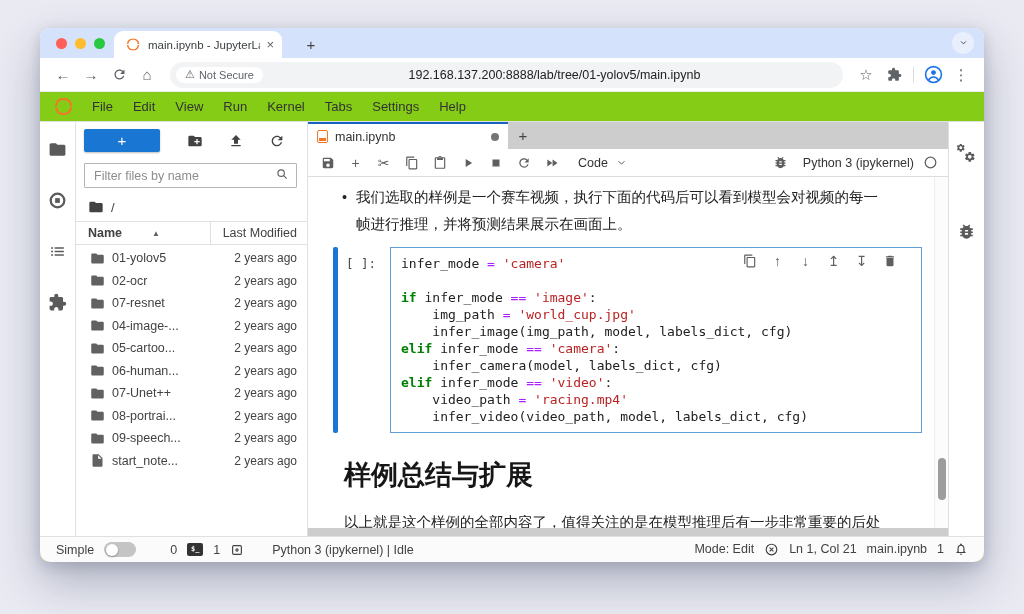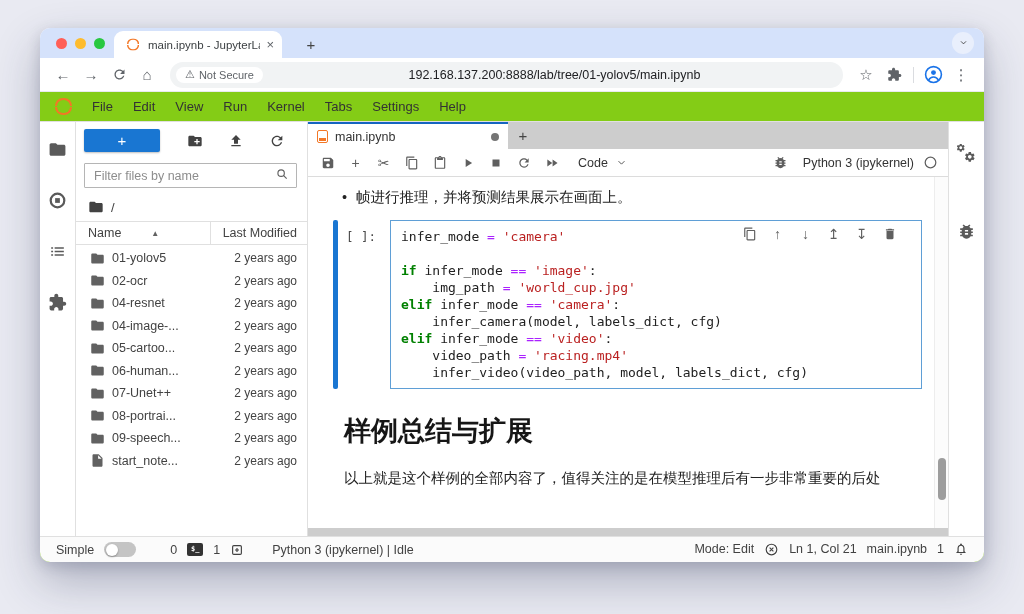--- a/index.html
+++ b/index.html
@@ -71,21 +71,21 @@
   .fbt-ic{flex:1;display:flex;align-items:center;justify-content:center;color:#424242;}
   .fb-filter{margin:8px 10px 4px 8px;height:25px;border:1px solid #b5b5b5;border-radius:1px;
     display:flex;align-items:center;padding:0 7px;gap:6px;}
   .fb-filter input{border:none;outline:none;flex:1;font-size:12.5px;color:#555;min-width:0;
     font-family:"Liberation Sans",sans-serif;background:transparent;}
   .fb-filter input::placeholder{color:#8d8d8d;}
   .fb-filter .sic{color:#616161;}
   .fb-crumb{display:flex;align-items:center;gap:7px;padding:7px 10px 6px 12px;font-size:13px;color:#424242;}
   .fb-header{display:flex;align-items:center;height:24px;border-top:1px solid #e0e0e0;
     border-bottom:1px solid #e0e0e0;font-size:12.5px;color:#424242;padding:0 10px 0 12px;}
-  .h-name{flex:1;display:flex;align-items:center;gap:30px;}
+  .h-name{flex:1;display:flex;align-items:center;gap:30px;font-weight:bold;}
   .h-sort{font-size:8px;color:#616161;}
   .h-mod{border-left:1px solid #e0e0e0;padding-left:12px;height:100%;display:flex;align-items:center;}
   .fb-rows{flex:1;overflow:hidden;padding-top:2px;}
   .fb-row{display:flex;align-items:center;height:22.5px;padding:0 10px 0 14px;gap:7px;
     font-size:12.5px;color:#424242;}
   .fb-row .ric{color:#616161;display:flex;flex:none;}
   .fb-row .rname{flex:1;white-space:nowrap;overflow:hidden;}
   .fb-row .rdate{font-size:12px;color:#424242;}
 
   
@@ -309,21 +309,21 @@
               </span>
               <span class="rname">02-ocr</span>
               <span class="rdate">2 years ago</span>
             </div>
             <div class="fb-row">
               <span class="ric">
                 <svg viewBox="0 0 24 24" width="15" height="15" fill="currentColor">
                   <path d="M10 4H4c-1.1 0-2 .9-2 2v12c0 1.1.9 2 2 2h16c1.1 0 2-.9 2-2V8c0-1.1-.9-2-2-2h-8l-2-2z"></path>
                 </svg>
               </span>
-              <span class="rname">04-resnet</span>
+              <span class="rname">07-resnet</span>
               <span class="rdate">2 years ago</span>
             </div>
             <div class="fb-row">
               <span class="ric">
                 <svg viewBox="0 0 24 24" width="15" height="15" fill="currentColor">
                   <path d="M10 4H4c-1.1 0-2 .9-2 2v12c0 1.1.9 2 2 2h16c1.1 0 2-.9 2-2V8c0-1.1-.9-2-2-2h-8l-2-2z"></path>
                 </svg>
               </span>
               <span class="rname">04-image-...</span>
               <span class="rdate">2 years ago</span>
@@ -455,32 +455,34 @@
           <span class="kcircle">
               <svg viewBox="0 0 24 24" width="15" height="15" fill="currentColor">
                 <circle cx="12" cy="12" r="8.5" fill="none" stroke="currentColor" stroke-width="2"></circle>
               </svg>
             </span>
         </div>
 
         <div class="nbmain">
           <div class="nbcontent">
             <div class="md-bullet">
+                <div class="line">我们选取的样例是一个赛车视频，执行下面的代码后可以看到模型会对视频的每一</div>
                 <div class="line">帧进行推理，并将预测结果展示在画面上。</div>
               </div>
 
             <div class="cell">
               <div class="cell-bar"></div>
               <div class="cell-prompt">[ ]:</div>
               <div class="cell-editor">
                 <div>
                     <div class="code-line"><span class="tk-n">infer_mode </span><span class="tk-o">=</span><span class="tk-n"> </span><span class="tk-s">'camera'</span></div>
                     <div class="code-line">&nbsp;</div>
                     <div class="code-line"><span class="tk-k">if</span><span class="tk-n"> infer_mode </span><span class="tk-o">==</span><span class="tk-n"> </span><span class="tk-s">'image'</span><span class="tk-n">:</span></div>
                     <div class="code-line"><span class="tk-n">    img_path </span><span class="tk-o">=</span><span class="tk-n"> </span><span class="tk-s">'world_cup.jpg'</span></div>
+                    <div class="code-line"><span class="tk-n">    infer_image(img_path, model, labels_dict, cfg)</span></div>
                     <div class="code-line"><span class="tk-k">elif</span><span class="tk-n"> infer_mode </span><span class="tk-o">==</span><span class="tk-n"> </span><span class="tk-s">'camera'</span><span class="tk-n">:</span></div>
                     <div class="code-line"><span class="tk-n">    infer_camera(model, labels_dict, cfg)</span></div>
                     <div class="code-line"><span class="tk-k">elif</span><span class="tk-n"> infer_mode </span><span class="tk-o">==</span><span class="tk-n"> </span><span class="tk-s">'video'</span><span class="tk-n">:</span></div>
                     <div class="code-line"><span class="tk-n">    video_path </span><span class="tk-o">=</span><span class="tk-n"> </span><span class="tk-s">'racing.mp4'</span></div>
                     <div class="code-line"><span class="tk-n">    infer_video(video_path, model, labels_dict, cfg)</span></div>
                   </div>
               </div>
               <div class="cell-tools">
                   <span class="ctb">
                     <svg viewBox="0 0 24 24" width="14" height="14" fill="currentColor">

